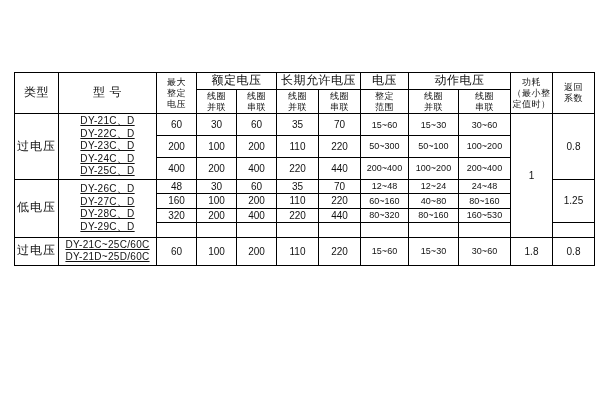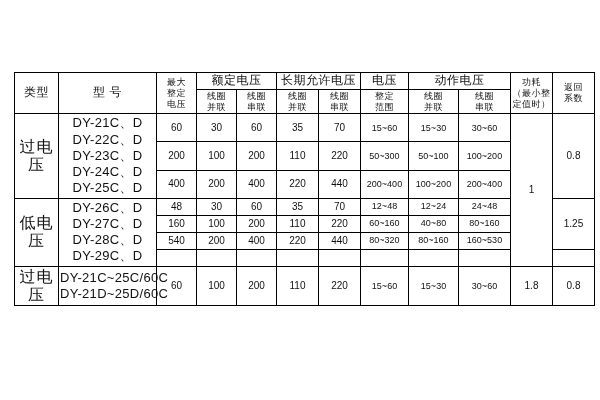--- a/index.html
+++ b/index.html
@@ -42,28 +42,29 @@
   }
   .hdr-sub {
     font-size: 9px;
     letter-spacing: 0.5px;
   }
   .stack {
     display: block;
     line-height: 1.2;
   }
   .type-cell {
-    font-size: 16px;
+    font-size: 12px;
     letter-spacing: 1px;
   }
   .model-cell {
-    font-size: 13px;
+    font-size: 10px;
     text-align: center;
     white-space: nowrap;
     padding: 2px 3px;
+    text-decoration: underline;
   }
   .model-cell .ln {
     display: block;
     line-height: 1.25;
     letter-spacing: 0.3px;
   }
   .num {
     font-size: 10px;
   }
   .rng {
@@ -229,21 +230,21 @@
         <td class="num">160</td>
         <td class="num">100</td>
         <td class="num">200</td>
         <td class="num">110</td>
         <td class="num">220</td>
         <td class="rng">60~160</td>
         <td class="rng">40~80</td>
         <td class="rng">80~160</td>
       </tr>
       <tr>
-        <td class="num">540</td>
+        <td class="num">320</td>
         <td class="num">200</td>
         <td class="num">400</td>
         <td class="num">220</td>
         <td class="num">440</td>
         <td class="rng">80~320</td>
         <td class="rng">80~160</td>
         <td class="rng">160~530</td>
       </tr>
       <tr>
         <td class="num">&nbsp;</td>

